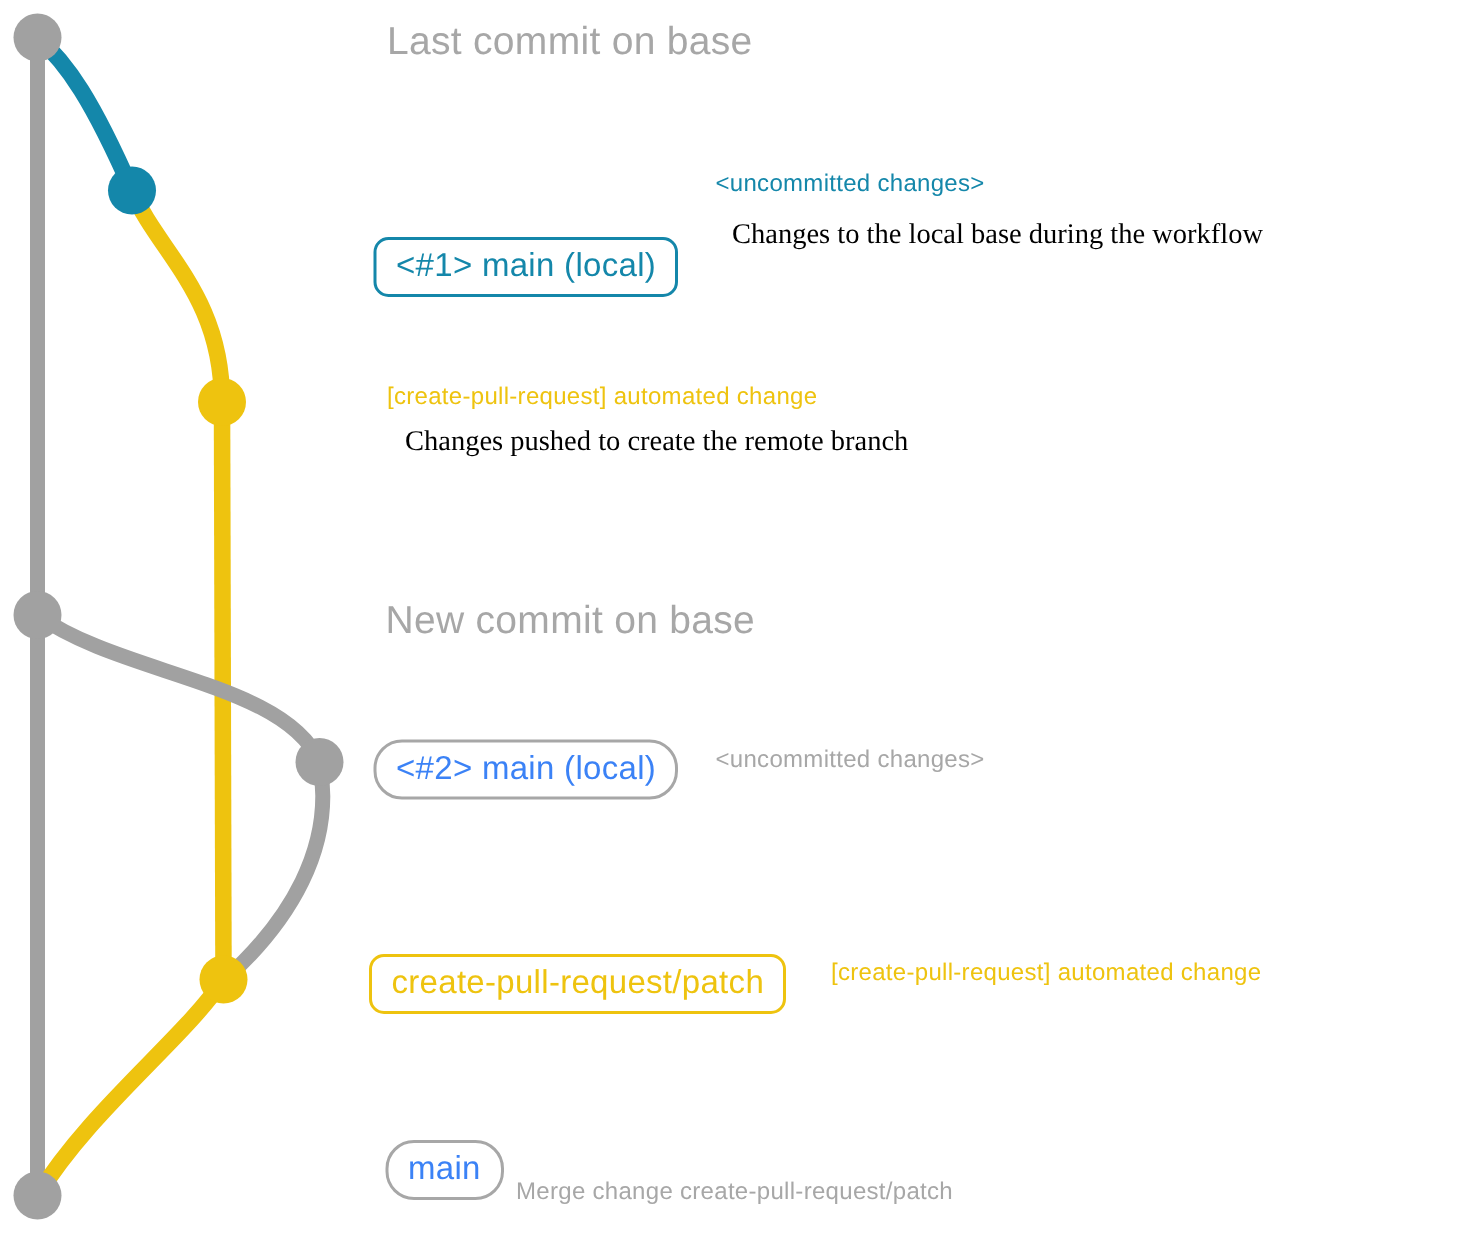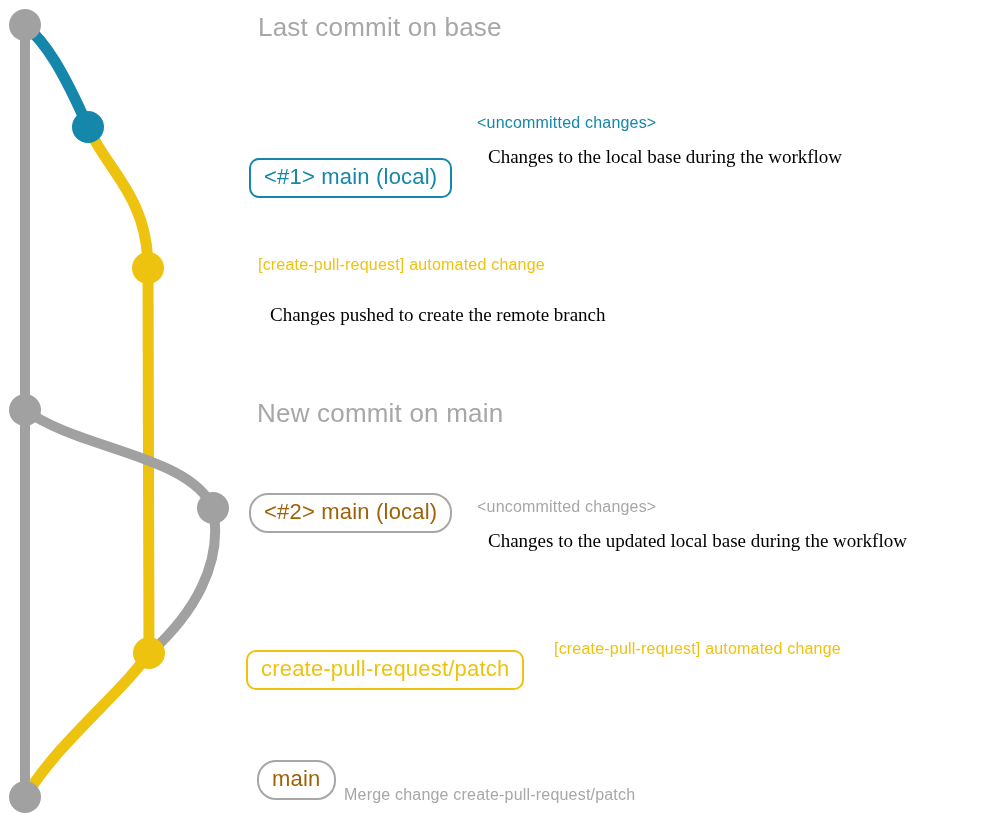--- a/index.html
+++ b/index.html
@@ -59,22 +59,22 @@
     border: 2px solid;
     border-radius: 10px;
     padding: 3px 13px 5px 13px;
     font-size: 22px;
     line-height: 1.25;
     white-space: nowrap;
     letter-spacing: 0.2px;
     background: #ffffff;
   }
   .tag-teal   { color: #1487aa; border-color: #1487aa; margin-top: 48px; }
-  .tag-gray   { color: #a16207; border-color: #a7a7a7; border-radius: 19px; }
-  .tag-yellow { color: #eec30f; border-color: #eec30f; margin-top: 14px; }
+  .tag-gray   { color: #3b82f6; border-color: #a7a7a7; border-radius: 19px; }
+  .tag-yellow { color: #eec30f; border-color: #eec30f; }
 </style>
 </head>
 <body>
 
 <div class="canvas">
 
   <svg class="graph" width="250" height="827" viewBox="0 0 250 827">
 
     <path class="stroke-yellow" stroke-width="11" d="M148,268 L149,653"></path>
 
@@ -99,27 +99,26 @@
     <circle class="fill-gray" cx="25" cy="797" r="16"></circle>
   </svg>
 
   <div class="txt title" style="left:258px; top:12px">Last commit on base</div>
 
   <div class="tag tag-teal" style="left:249px; top:110px">&lt;#1&gt; main (local)</div>
   <div class="txt msg msg-teal" style="left:477px; top:113px">&lt;uncommitted changes&gt;</div>
   <div class="txt note" style="left:488px; top:146px">Changes to the local base during the workflow</div>
 
   <div class="txt msg msg-yellow" style="left:258px; top:255px">[create-pull-request] automated change</div>
-  <div class="txt note" style="left:270px; top:304px">Changes pushed to create the remote branch</div>
+  <div class="txt note" style="left:270px; top:284px">Changes pushed to create the remote branch</div>
 
-  <div class="txt title" style="left:257px; top:398px">New commit on main</div>
+  <div class="txt title" style="left:257px; top:398px">New commit on base</div>
 
   <div class="tag tag-gray" style="left:249px; top:493px">&lt;#2&gt; main (local)</div>
   <div class="txt msg msg-gray" style="left:477px; top:497px">&lt;uncommitted changes&gt;</div>
-  <div class="txt note" style="left:488px; top:530px">Changes to the updated local base during the workflow</div>
 
   <div class="tag tag-yellow" style="left:246px; top:636px">create-pull-request/patch</div>
   <div class="txt msg msg-yellow" style="left:554px; top:639px">[create-pull-request] automated change</div>
 
   <div class="tag tag-gray" style="left:257px; top:760px">main</div>
   <div class="txt msg msg-gray" style="left:344px; top:785px">Merge change create-pull-request/patch</div>
 
 </div>
 
 </body></html>

